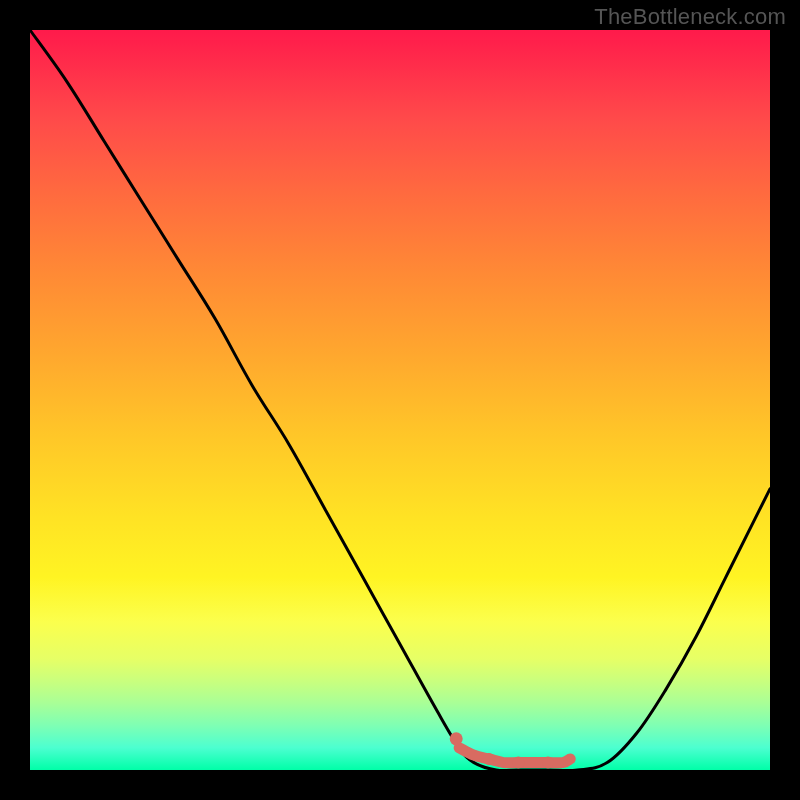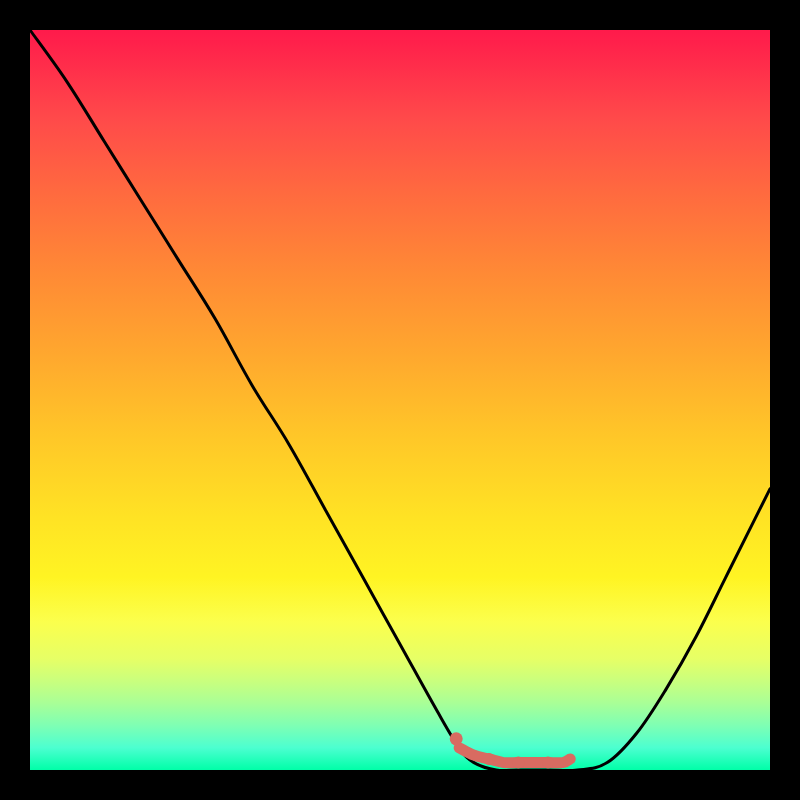--- a/index.html
+++ b/index.html
@@ -89,13 +89,14 @@
       </g>
     <g id="marker-group">
         <path d="M 429.2 717.8 C 431.864 719.132, 438.67199999999997 723.202, 444 725.2 C 449.32800000000003 727.1980000000001, 453.472 727.568, 458.8 728.9 C 464.12800000000004 730.232, 468.272 731.934, 473.6 732.6 C 478.92800000000005 733.2660000000001, 483.072 732.6, 488.40000000000003 732.6 C 493.72800000000007 732.6, 497.87200000000007 732.6, 503.20000000000005 732.6 C 508.528 732.6, 512.672 732.6, 518 732.6 C 523.328 732.6, 528.804 733.2660000000001, 532.8 732.6 C 536.7959999999999 731.934, 538.8679999999999 729.566, 540.1999999999999 728.9" fill="none" stroke="#d86b61" stroke-width="11" stroke-linecap="round"></path>
         <circle cx="426.2" cy="708.8" r="6.5" fill="#d86b61"></circle>
         <circle cx="458.8" cy="728.9" r="6" fill="#d86b61"></circle>
         <circle cx="488.40000000000003" cy="732.6" r="6" fill="#d86b61"></circle>
         <circle cx="518" cy="732.6" r="6" fill="#d86b61"></circle>
       </g>
   </svg>
 
+  <div class="watermark">TheBottleneck.com</div>
 </div>
 
 </body></html>

